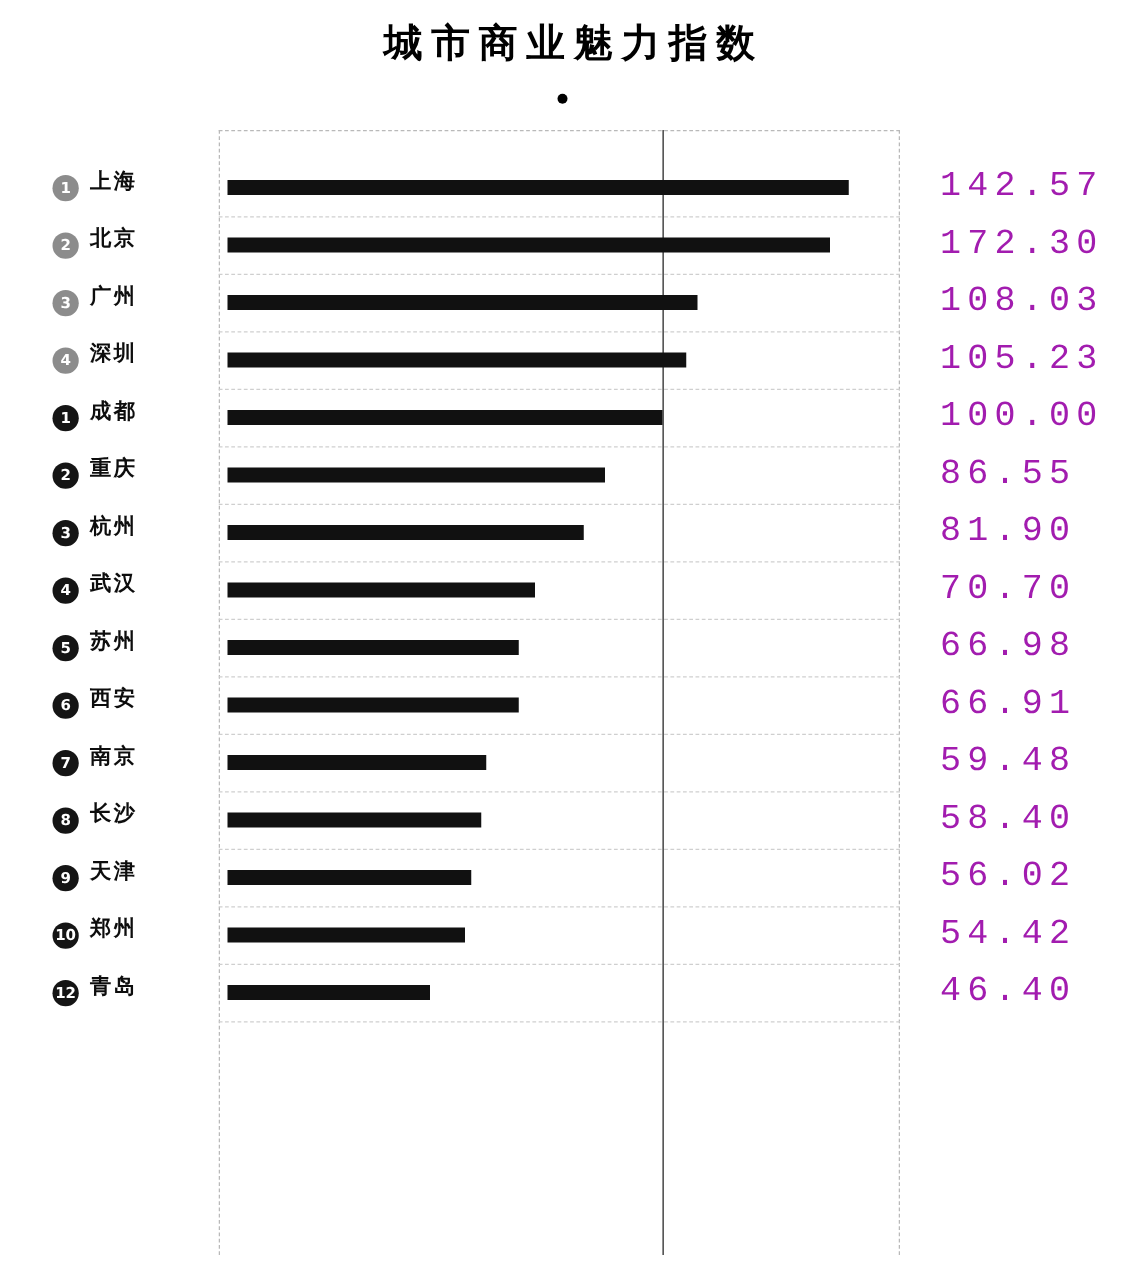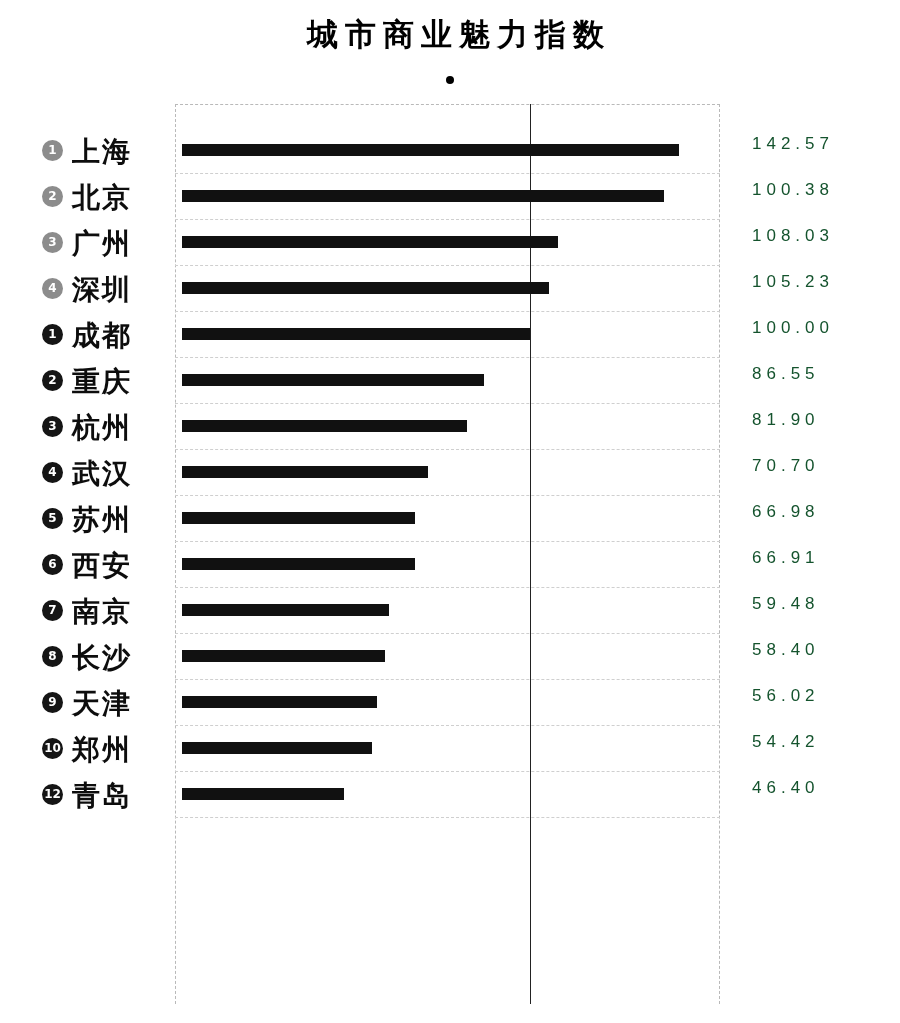--- a/index.html
+++ b/index.html
@@ -101,43 +101,43 @@
     text-align: center;
     font-family: "DejaVu Sans", sans-serif;
   }
   .rank-badge.tier1 { background: #8c8c8c; }
   .rank-badge.tier2 { background: #151515; }
 
   .city-name {
     position: absolute;
     left: 72px;
     top: 5px;
-    font-size: 28px;
+    font-size: 17px;
     font-weight: bold;
     letter-spacing: 2px;
     white-space: nowrap;
     color: #0d0d0d;
   }
 
   .bar {
     position: absolute;
     left: 182px;
     top: 16px;
     height: 12px;
     background: #111111;
   }
 
   .value {
     position: absolute;
     left: 752px;
     top: 6px;
-    font-size: 17px;
+    font-size: 28px;
     letter-spacing: 5px;
-    color: #14532d;
-    font-family: Liberation Sans, sans-serif;
+    color: #a21caf;
+    font-family: Liberation Mono, monospace;
   }
 </style>
 </head>
 <body>
 
 <div class="chart-title">城市商业魅力指数</div>
 
 <div class="title-dot-wrap">
   <span class="title-dot"></span>
 </div>
@@ -151,21 +151,21 @@
         <div class="rank-badge tier1">1</div>
         <div class="city-name">上海</div>
         <div class="bar" style="width: 496.695px; background: rgb(17, 17, 17);"></div>
         <div class="value">142.57</div>
       </div>
       <div class="row">
         <div class="gridline"></div>
         <div class="rank-badge tier1">2</div>
         <div class="city-name">北京</div>
         <div class="bar" style="width: 482.237px; background: rgb(17, 17, 17);"></div>
-        <div class="value">100.38</div>
+        <div class="value">172.30</div>
       </div>
       <div class="row">
         <div class="gridline"></div>
         <div class="rank-badge tier1">3</div>
         <div class="city-name">广州</div>
         <div class="bar" style="width: 376.363px; background: rgb(17, 17, 17);"></div>
         <div class="value">108.03</div>
       </div>
       <div class="row">
         <div class="gridline"></div>

